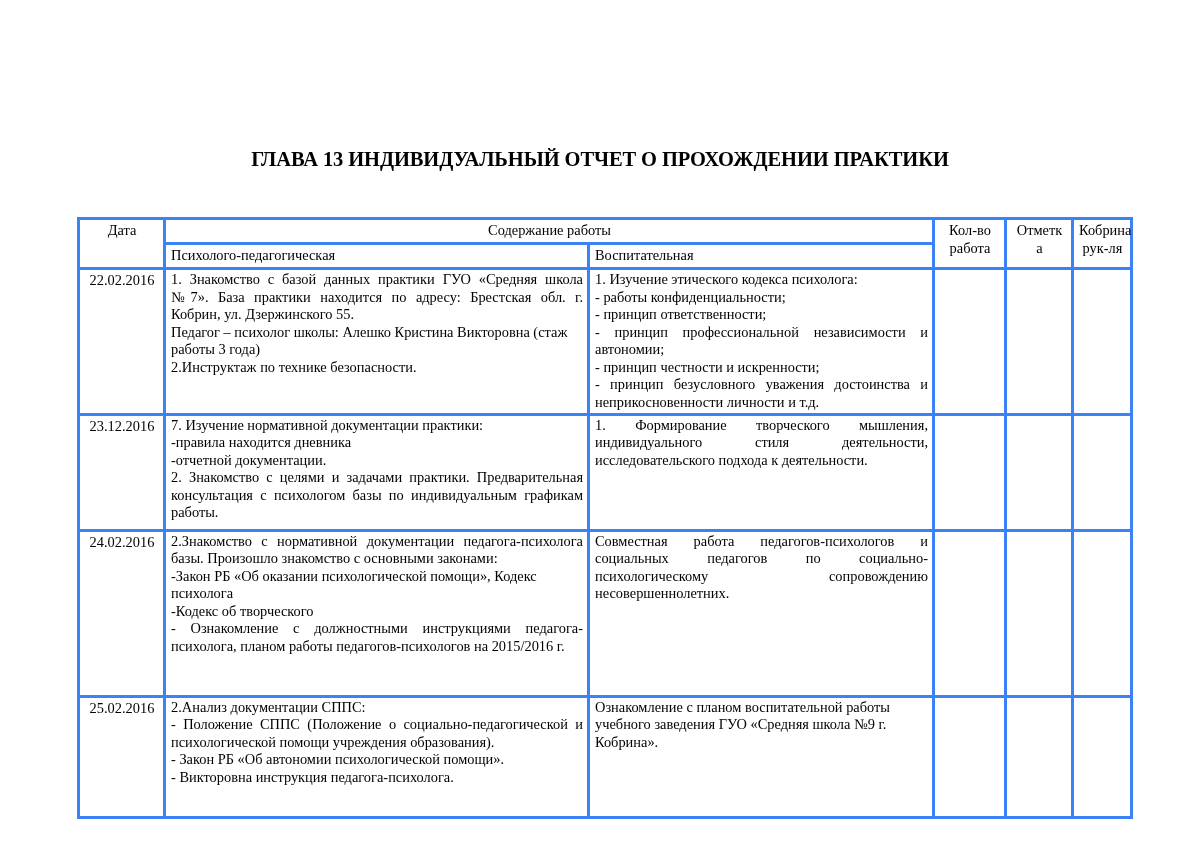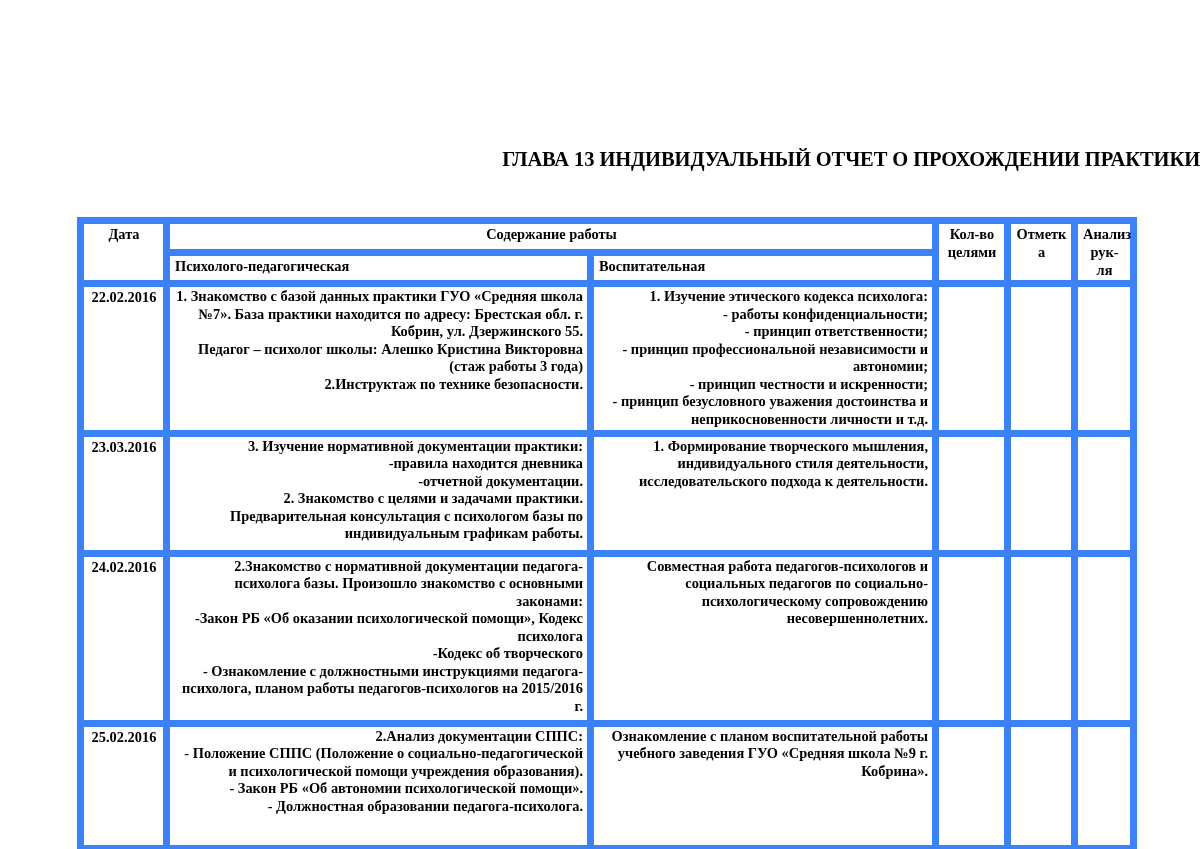--- a/index.html
+++ b/index.html
@@ -19,43 +19,43 @@
     position: relative;
     width: 1200px;
     height: 849px;
     box-sizing: border-box;
   }
   .doc-title {
     position: absolute;
     left: 0;
     top: 148px;
     width: 1200px;
-    text-align: right;
+    text-align: center;
     font-size: 20.5px;
     font-weight: bold;
     letter-spacing: -0.1px;
     line-height: 1.15;
     white-space: nowrap;
   }
   .report-table {
     position: absolute;
     left: 77px;
     top: 217px;
     width: 1053px;
     border-collapse: collapse;
     table-layout: fixed;
     font-size: 14.4px;
     line-height: 1.22;
   }
   .report-table td,
   .report-table th {
-    border: 7px solid #3b82f6;
+    border: 3px solid #3b82f6;
     vertical-align: top;
     padding: 1px 4px 1px 5px;
-    font-weight: bold;
+    font-weight: normal;
     text-align: left;
   }
   .report-table th.ctr,
   .report-table td.ctr {
     text-align: center;
   }
   
   col.c-date   { width: 86px; }
   col.c-psy    { width: 424px; }
   col.c-edu    { width: 345px; }
@@ -80,21 +80,20 @@
     text-justify: inter-word;
     margin: 0;
   }
   .nojust {
     text-align: left;
     margin: 0;
   }
   .cell-body p {
     margin: 0;
     padding: 0;
-    text-align: right;
   }
   .row-pad-1 { height: 139px; }
   .row-pad-2 { height: 110px; }
   .row-pad-3 { height: 160px; }
   .row-pad-4 { height: 115px; }
   .empty-col { }
 </style>
 </head>
 <body>
 
@@ -110,28 +109,28 @@
       <col class="c-hours">
       <col class="c-mark">
       <col class="c-sign">
     </colgroup>
     <thead>
       <tr>
         <th class="ctr hdr-cell" rowspan="2">Дата</th>
         <th class="ctr hdr-cell" colspan="2">Содержание работы</th>
         <th class="ctr hdr-cell" rowspan="2">
           <div class="hdr-stack">Кол-во</div>
-          <div class="hdr-stack">целями</div>
+          <div class="hdr-stack">работа</div>
         </th>
         <th class="ctr hdr-cell" rowspan="2">
           <div class="hdr-stack">Отметк</div>
           <div class="hdr-stack">а</div>
         </th>
         <th class="ctr hdr-cell" rowspan="2">
-          <div class="hdr-stack">Анализ</div>
+          <div class="hdr-stack">Кобрина</div>
           <div class="hdr-stack">рук-ля</div>
         </th>
       </tr>
       <tr>
         <th class="hdr-cell">Психолого-педагогическая</th>
         <th class="hdr-cell">Воспитательная</th>
       </tr>
     </thead>
     <tbody>
 
@@ -149,23 +148,23 @@
           <p class="just">- принцип профессиональной независимости и автономии;</p>
           <p class="nojust">- принцип честности и искренности;</p>
           <p class="just">- принцип безусловного уважения достоинства и неприкосновенности личности и т.д.</p>
         </td>
         <td class="ctr empty-col"></td>
         <td class="ctr empty-col"></td>
         <td class="ctr empty-col"></td>
       </tr>
 
       <tr>
-        <td class="date-cell row-pad-2">23.03.2016</td>
-        <td class="cell-body">
-          <p class="nojust">3. Изучение нормативной документации практики:</p>
+        <td class="date-cell row-pad-2">23.12.2016</td>
+        <td class="cell-body">
+          <p class="nojust">7. Изучение нормативной документации практики:</p>
           <p class="nojust">-правила находится дневника</p>
           <p class="nojust">-отчетной документации.</p>
           <p class="just">2. Знакомство с целями и задачами практики. Предварительная консультация с психологом базы по индивидуальным графикам работы.</p>
         </td>
         <td class="cell-body">
           <p class="just">1. Формирование творческого мышления, индивидуального стиля деятельности, исследовательского подхода к деятельности.</p>
         </td>
         <td class="ctr empty-col"></td>
         <td class="ctr empty-col"></td>
         <td class="ctr empty-col"></td>
@@ -186,21 +185,21 @@
         <td class="ctr empty-col"></td>
         <td class="ctr empty-col"></td>
       </tr>
 
       <tr>
         <td class="date-cell row-pad-4">25.02.2016</td>
         <td class="cell-body">
           <p class="nojust">2.Анализ документации СППС:</p>
           <p class="just">- Положение СППС (Положение о социально-педагогической и психологической помощи учреждения образования).</p>
           <p class="nojust">- Закон РБ «Об автономии психологической помощи».</p>
-          <p class="nojust">- Должностная образовании педагога-психолога.</p>
+          <p class="nojust">- Викторовна инструкция педагога-психолога.</p>
         </td>
         <td class="cell-body">
           <p class="nojust">Ознакомление с планом воспитательной работы учебного заведения ГУО «Средняя школа №9 г. Кобрина».</p>
         </td>
         <td class="ctr empty-col"></td>
         <td class="ctr empty-col"></td>
         <td class="ctr empty-col"></td>
       </tr>
 
     </tbody>

